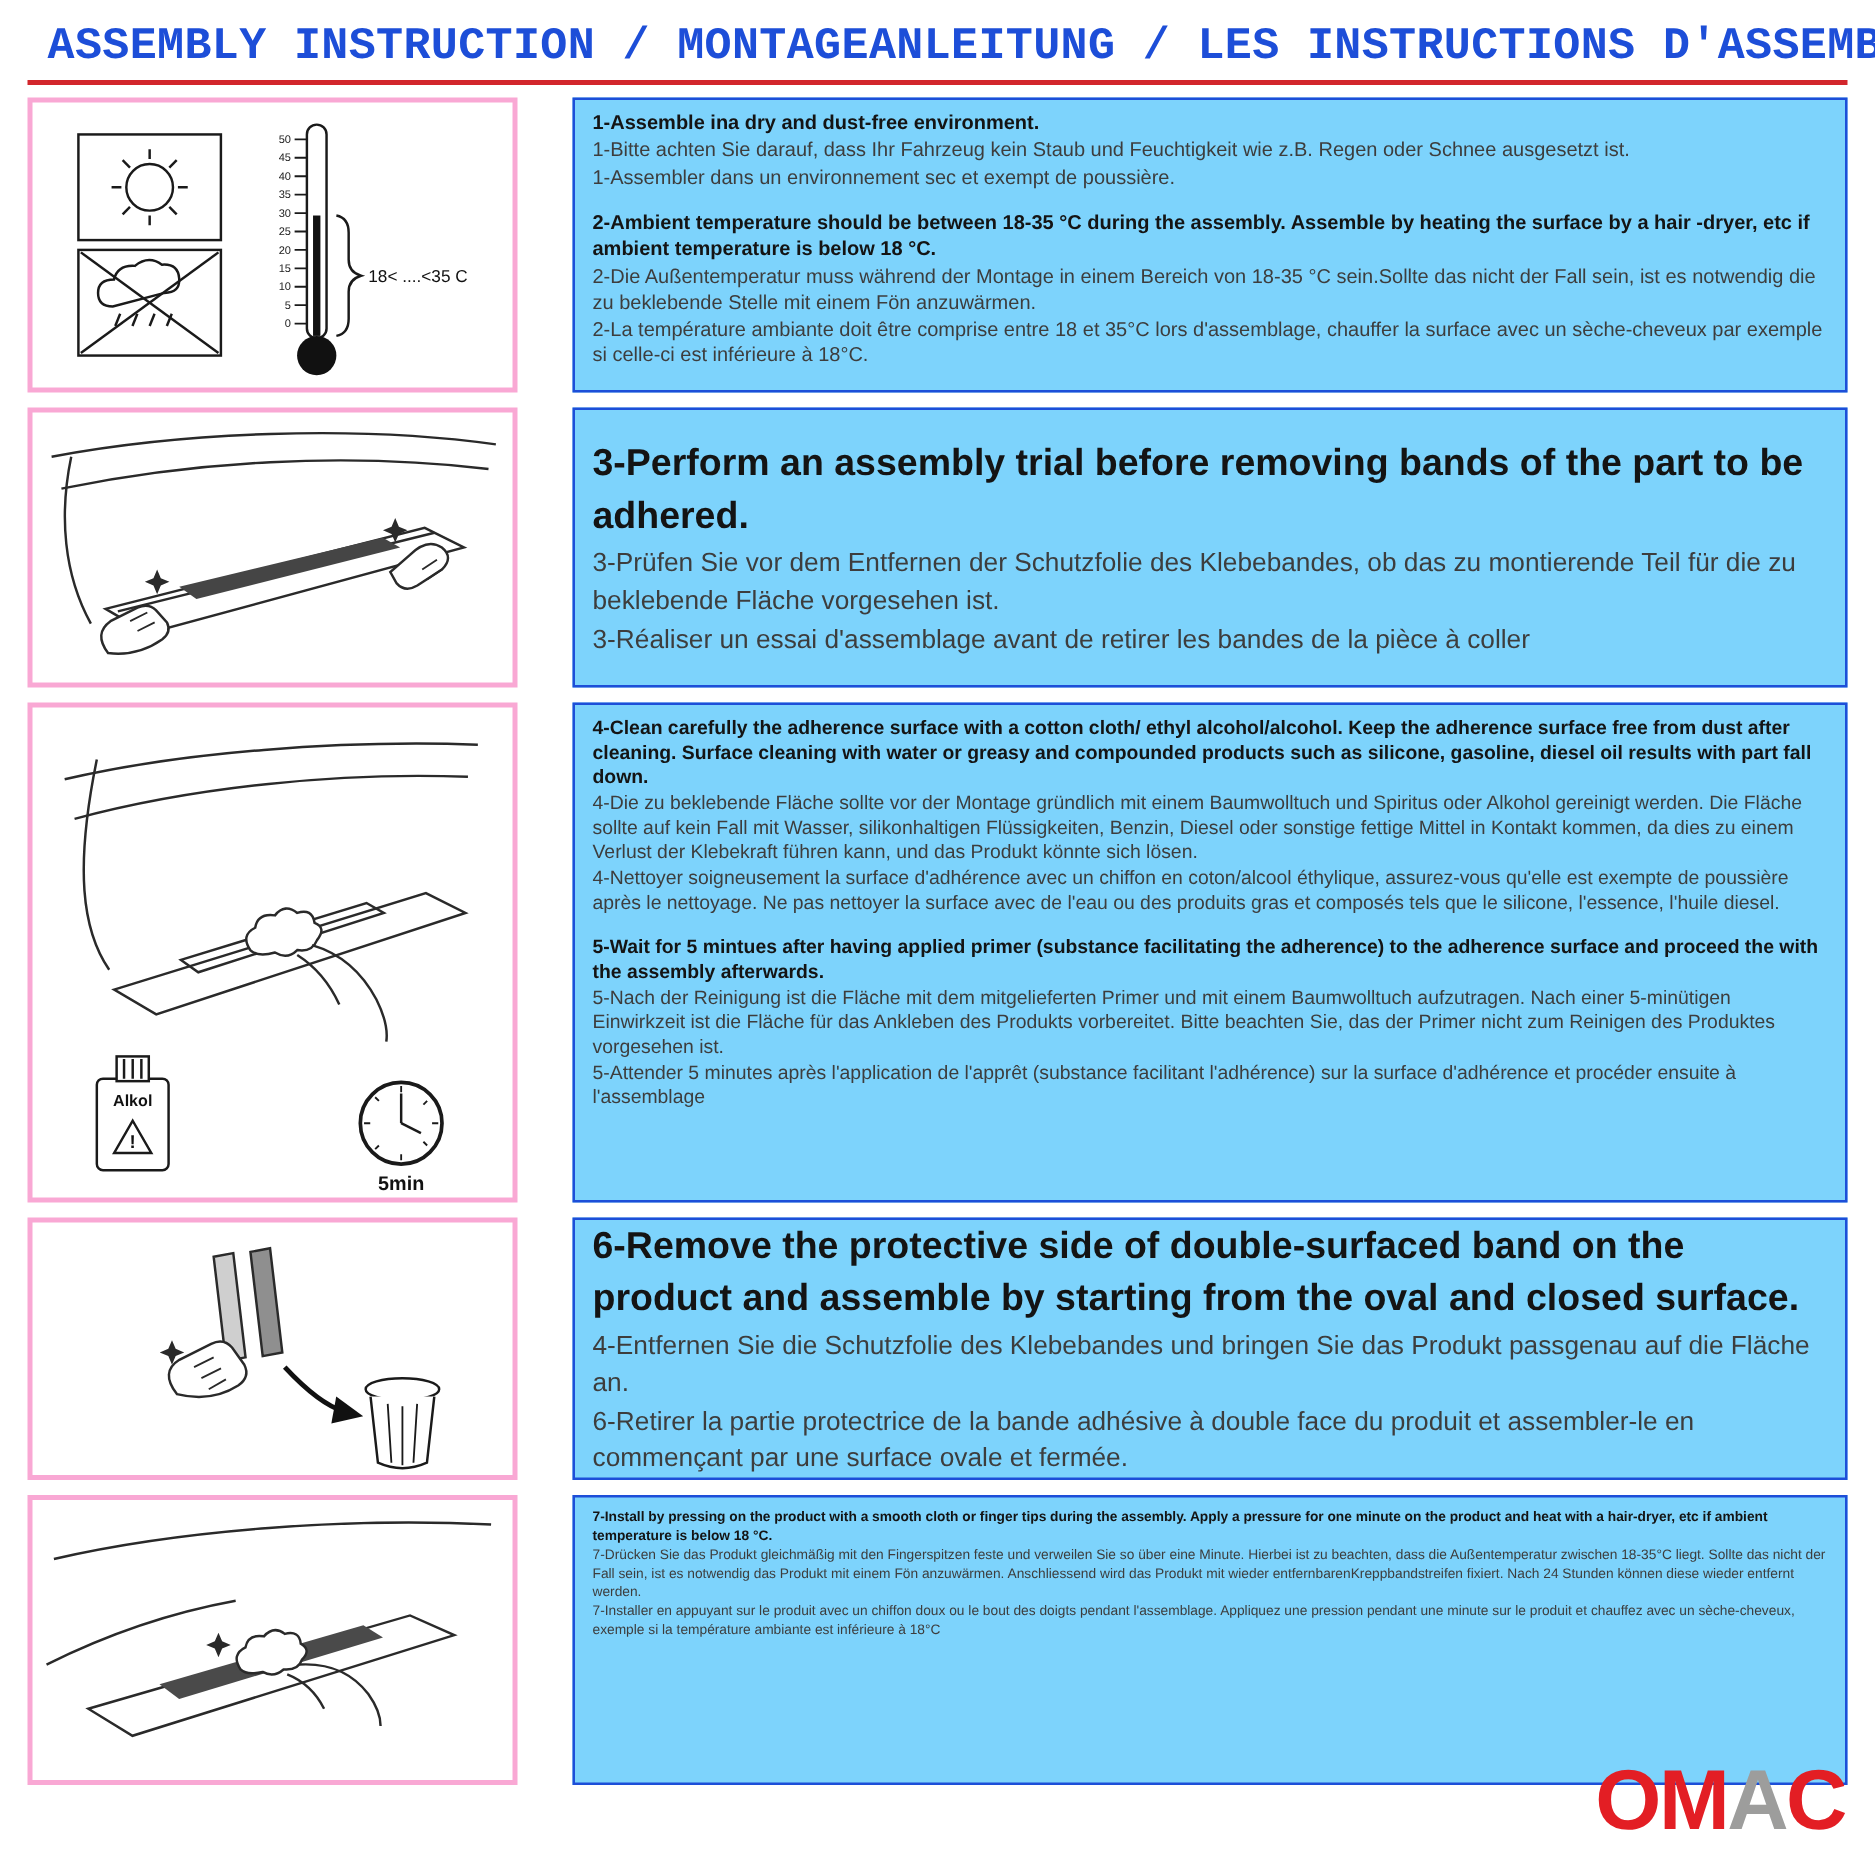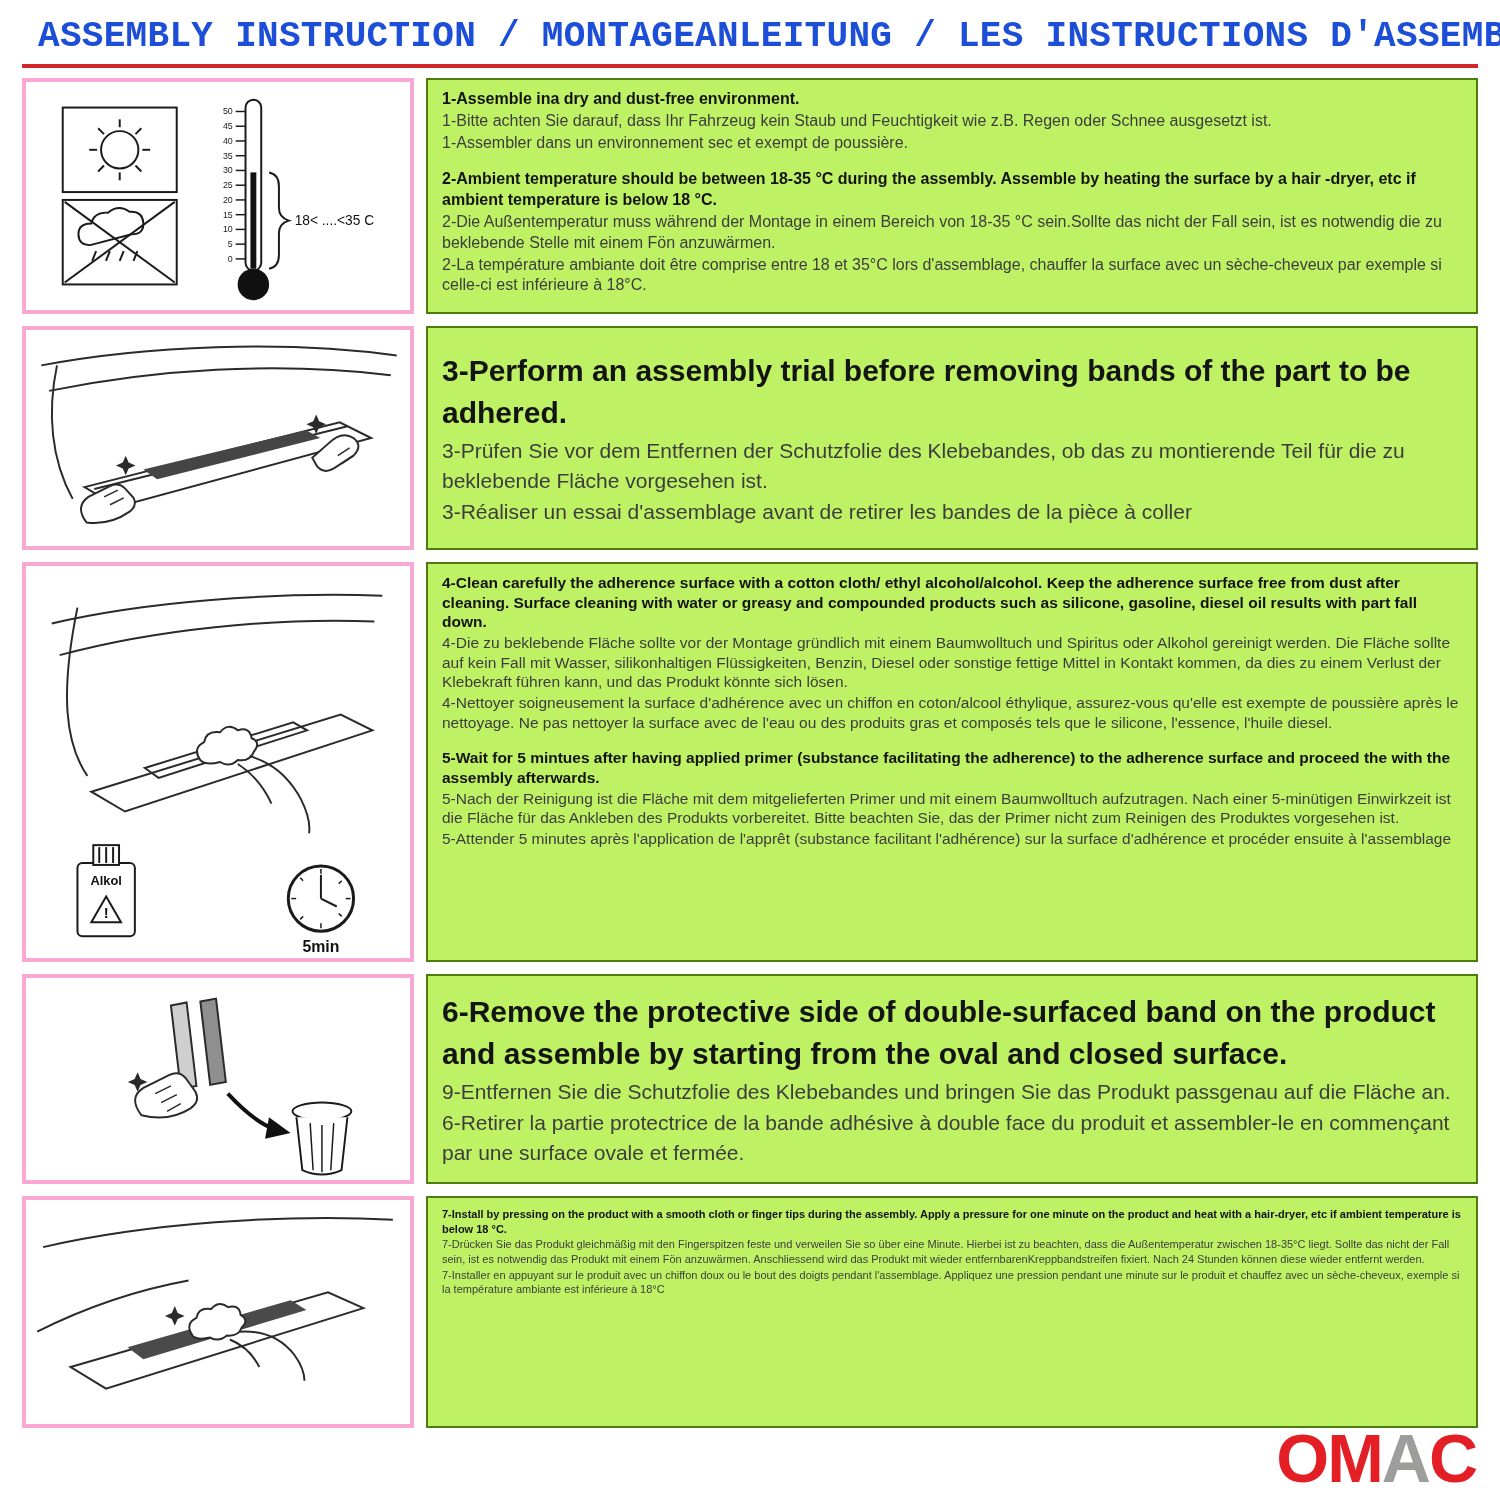--- a/index.html
+++ b/index.html
@@ -20,36 +20,36 @@
 
   .row { display:flex; gap:12px; margin-bottom:12px; }
   .illus {
     width:392px; flex:none; border:4px solid #f9a8d4; background:#fff;
     display:flex; align-items:center; justify-content:center; overflow:hidden;
   }
   .illus svg { width:100%; height:100%; }
   svg text { font-family:"Liberation Sans", sans-serif; }
 
   .textbox {
-    flex:1; border:2px solid #4d7c0f; background:#bef264;
-    padding:9px 14px 8px 14px; display:flex; flex-direction:column;
+    flex:1; border:2px solid #1d4ed8; background:#7dd3fc;
+    padding:9px 14px 8px 14px; display:flex; flex-direction:column;margin-left:32px;
   }
   .textbox.center { justify-content:center; }
   .textbox p { margin:0 0 1px 0; }
   .textbox p.b { font-weight:bold; color:#141414; }
   .gap { margin-top:15px !important; }
 
   .s1 { font-size:16px;   line-height:1.30; }
   .s3 { font-size:15.5px; line-height:1.27; }
   .s5 { font-size:11px;   line-height:1.33; }
   .big { font-size:21px;  line-height:1.42; }
   .big p.b { font-size:30px; }
 
   .logo {
-    position:absolute; right:24px; bottom:8px;
+    position:absolute; right:24px; bottom:26px;
     font-size:68px; font-weight:900; letter-spacing:-2px; line-height:1;
     white-space:nowrap;
   }
   .logo .red  { color:#E31E24; }
   .logo .gray { color:#9D9D9C; }
 </style>
 </head>
 <body>
 
 <div class="page">
@@ -226,21 +226,21 @@
           <ellipse cx="300" cy="136" rx="30" ry="9"></ellipse>
           <path d="M274 142 L280 196 Q300 205 320 196 L326 142"></path>
         </g>
         <g fill="none" stroke="#1a1a1a" stroke-width="1.5">
           <path d="M288 148 L291 196 M300 150 L300 198 M312 148 L309 196"></path>
         </g>
       </svg>
     </div>
     <div class="textbox big center">
       <p class="b">6-Remove the protective side of double-surfaced band on the product and assemble by starting from the oval and closed surface.</p>
-      <p>9-Entfernen Sie die Schutzfolie des Klebebandes und bringen Sie das Produkt passgenau auf die Fläche an.</p>
+      <p>4-Entfernen Sie die Schutzfolie des Klebebandes und bringen Sie das Produkt passgenau auf die Fläche an.</p>
       <p>6-Retirer la partie protectrice de la bande adhésive à double face du produit et assembler-le en commençant par une surface ovale et fermée.</p>
     </div>
   </section>
 
   <section class="row" style="height:232px">
     <div class="illus">
       <svg viewBox="0 0 388 228" preserveAspectRatio="xMidYMid meet">
         <g fill="none" stroke="#2a2a2a" stroke-width="2">
           <path d="M16 48 C120 24 260 14 372 20"></path>
           <path d="M10 134 C70 104 120 90 164 82"></path>

